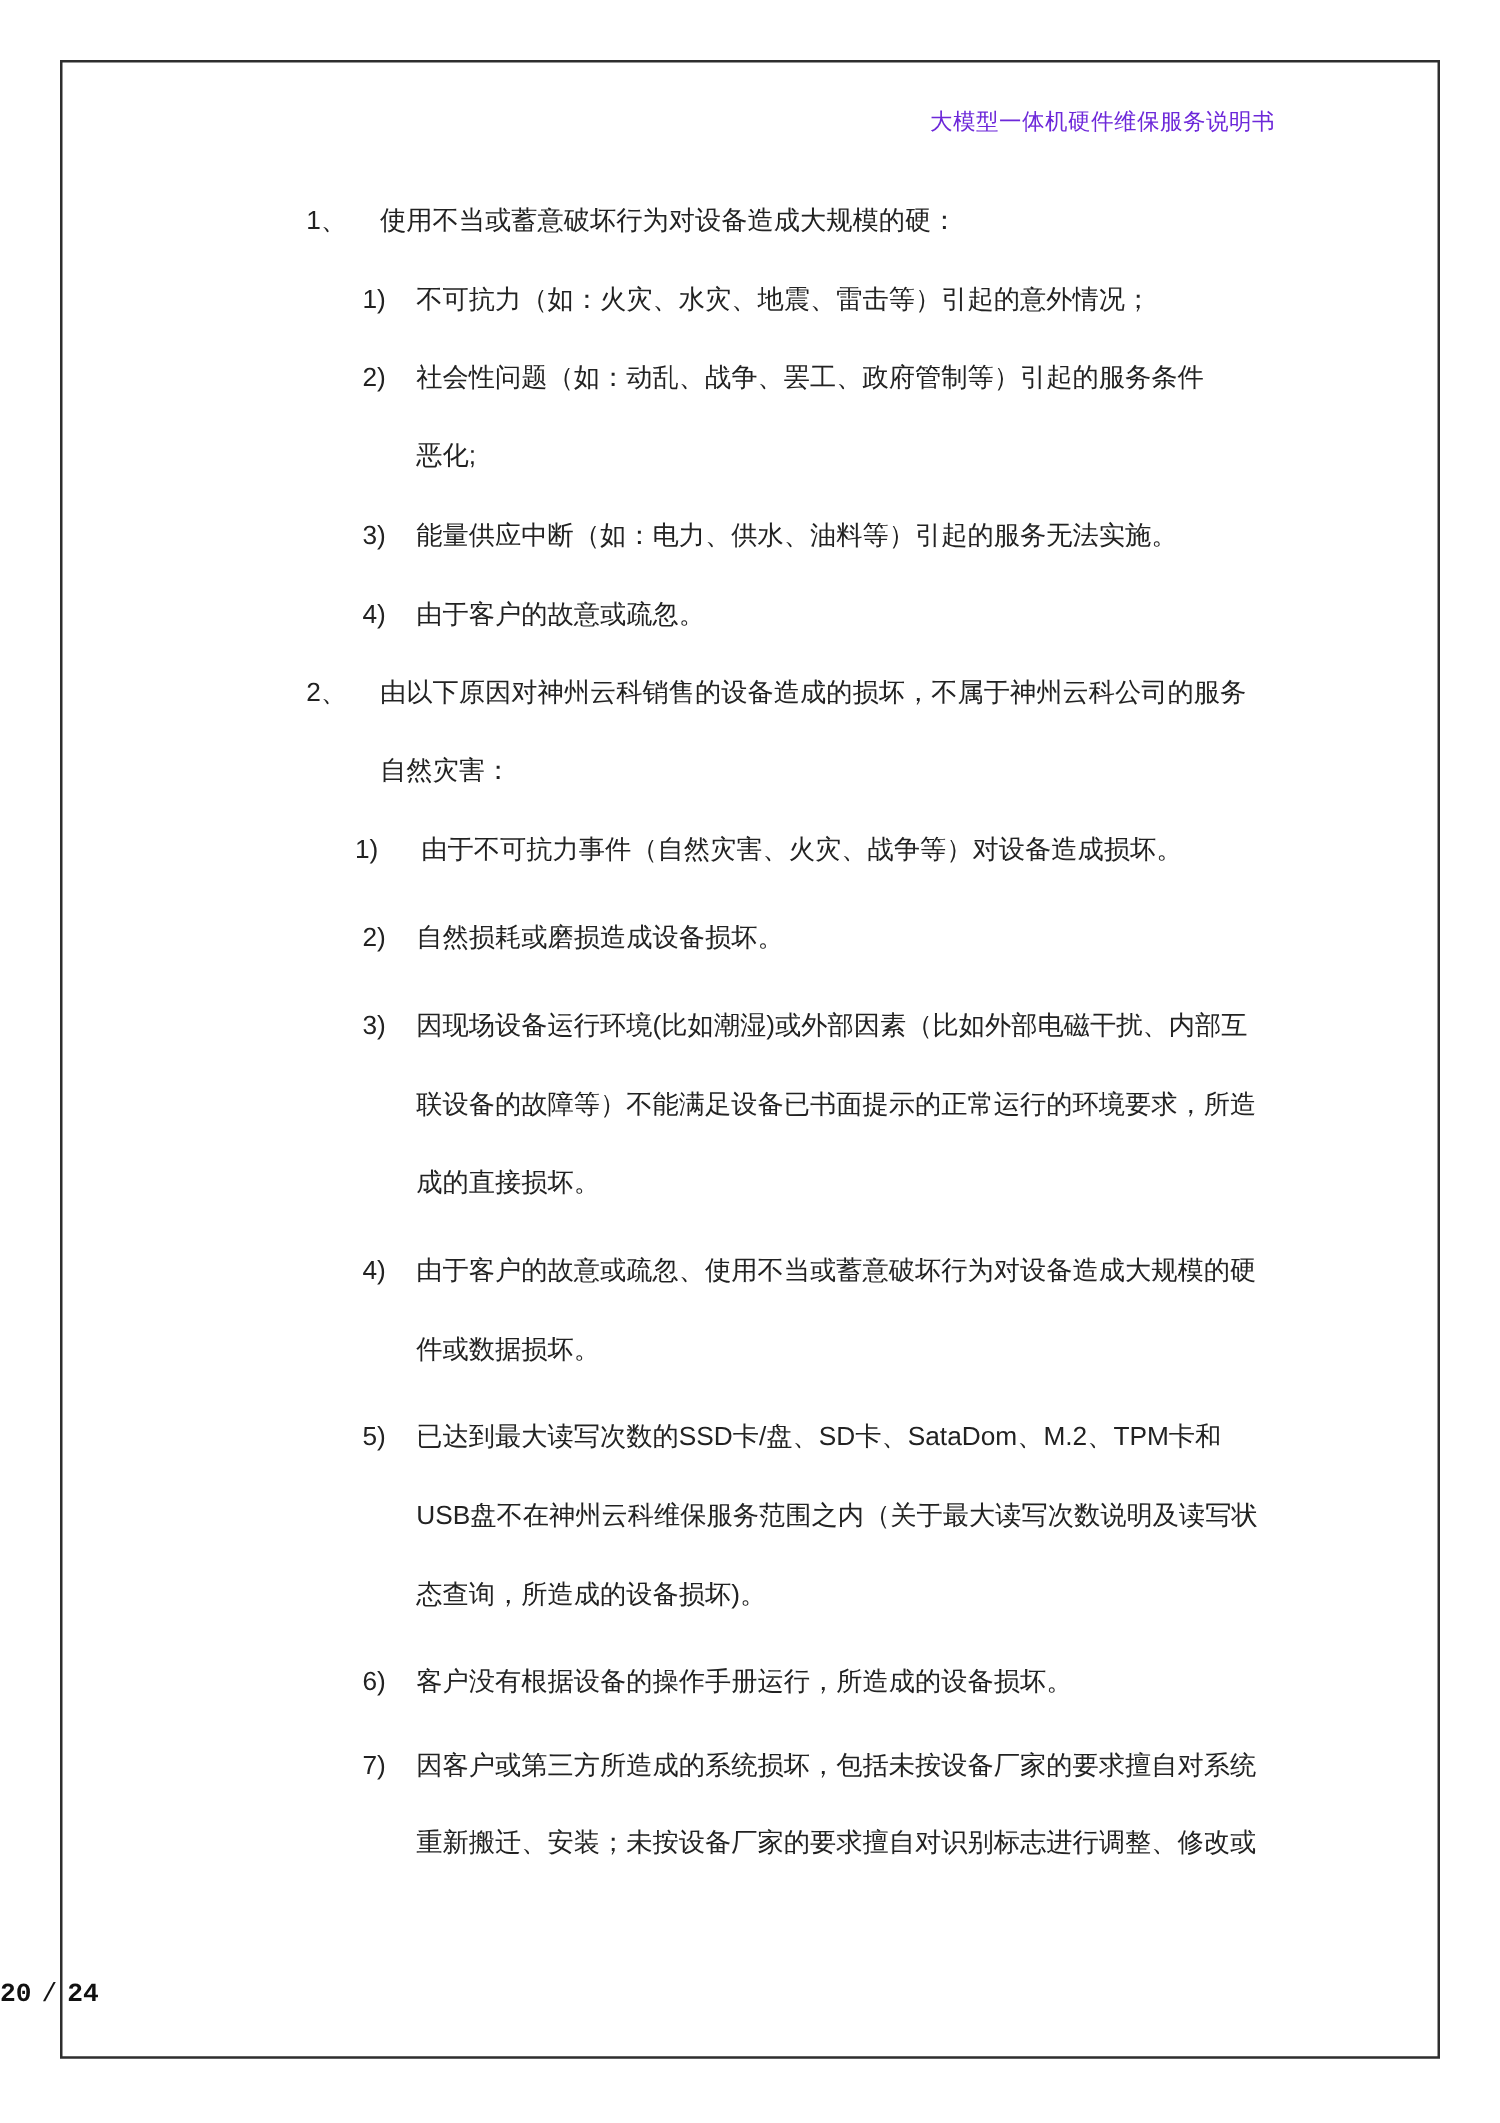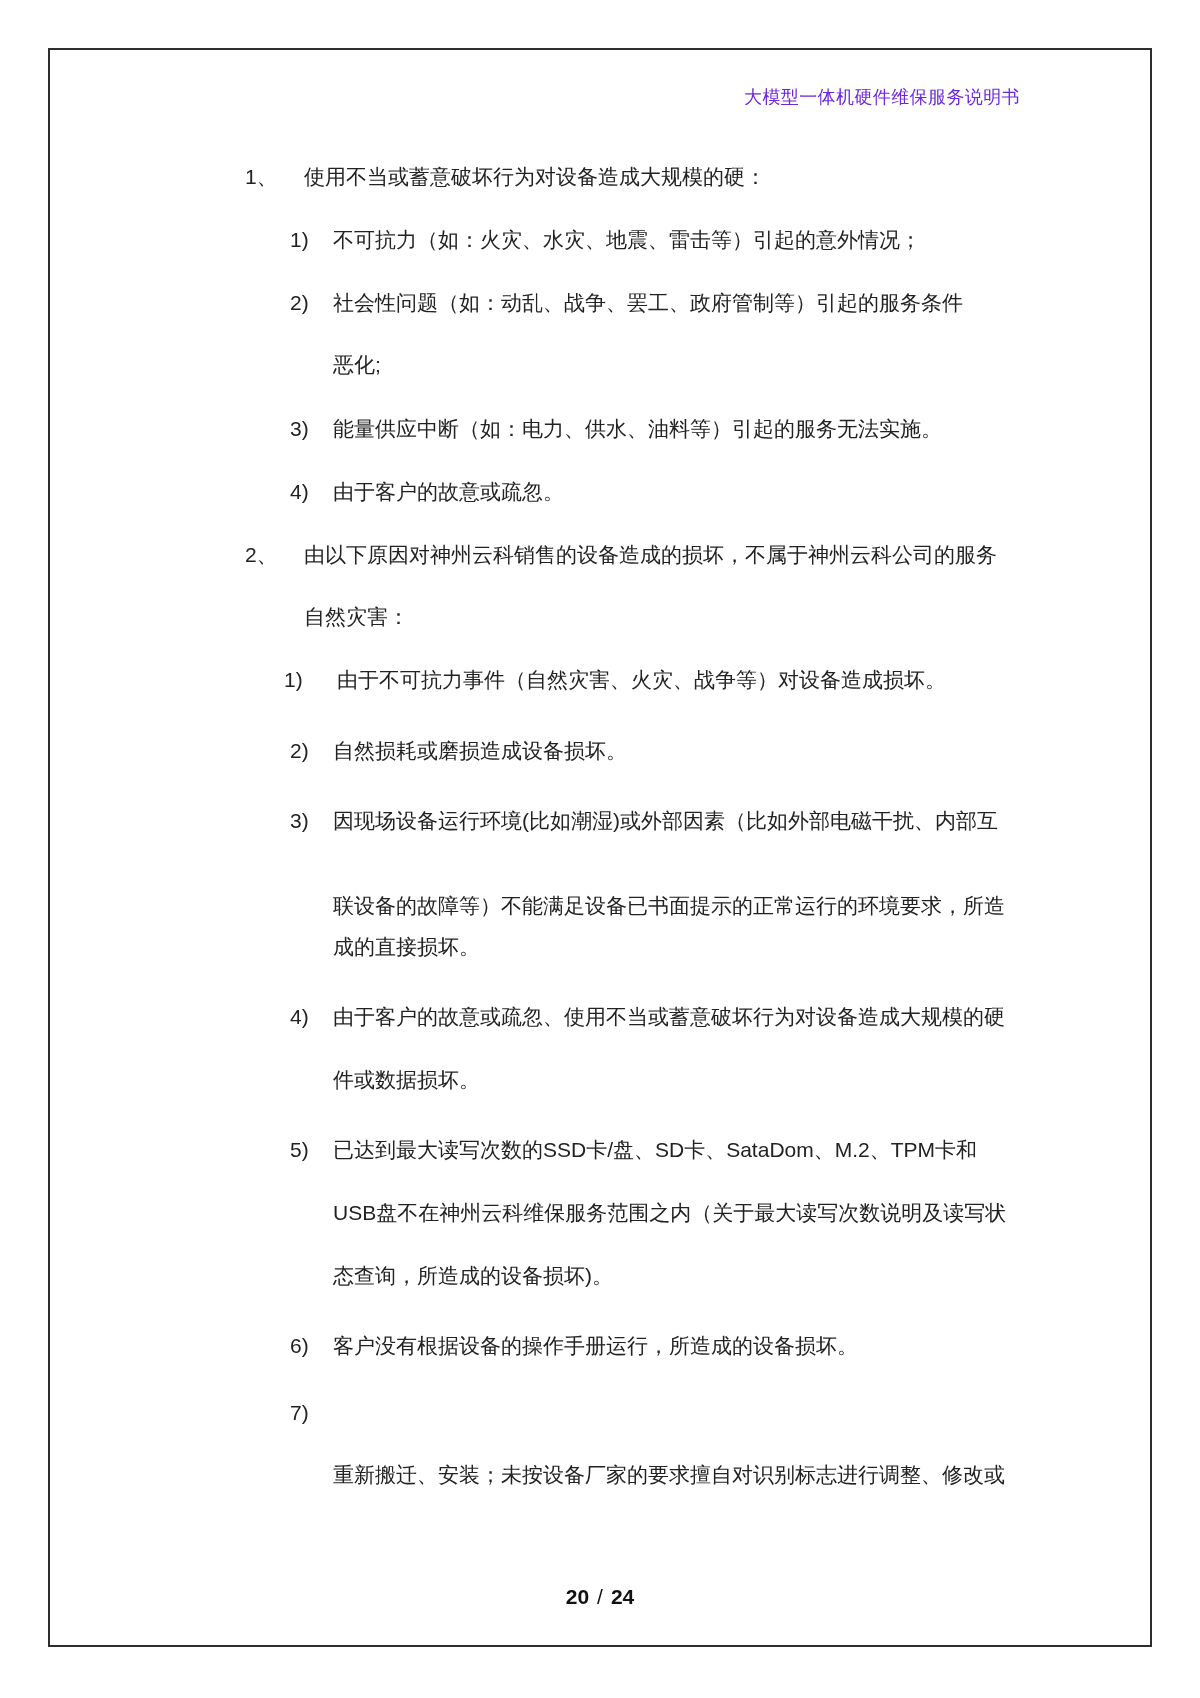--- a/index.html
+++ b/index.html
@@ -24,22 +24,22 @@
       font-size:21px;white-space:nowrap;}
   .ln span{position:absolute;top:0;white-space:nowrap;}
   .m-sec{left:245px;}      
   .t-sec{left:304px;}      
   .m-sub{left:290px;}      
   .t-sub{left:333px;}      
   .m-subw{left:284px;}     
   .t-subw{left:337px;}
   
   .doc-footer{
-    position:absolute;top:1585px;left:0;width:100%;text-align:center;
-    font-family:Liberation Sans, sans-serif;
+    position:absolute;top:1585px;left:0;width:100%;text-align:left;
+    font-family:Liberation Mono, monospace;
     font-size:21px;font-weight:bold;color:#111111;
   }
   .doc-footer .sep{font-weight:400;margin:0 8px;}
 </style>
 </head>
 <body>
 
 <div class="page-border"></div>
 
 <div class="doc-header">大模型一体机硬件维保服务说明书</div>
@@ -87,21 +87,21 @@
 
 <div class="ln" style="top:737px">
   <span class="m-sub">2)</span>
   <span class="t-sub">自然损耗或磨损造成设备损坏。</span>
 </div>
 
 <div class="ln" style="top:807px">
   <span class="m-sub">3)</span>
   <span class="t-sub">因现场设备运行环境(比如潮湿)或外部因素（比如外部电磁干扰、内部互</span>
 </div>
-<div class="ln" style="top:892px">
+<div class="ln" style="top:870px">
   <span class="t-sub">联设备的故障等）不能满足设备已书面提示的正常运行的环境要求，所造</span>
 </div>
 <div class="ln" style="top:933px">
   <span class="t-sub">成的直接损坏。</span>
 </div>
 
 <div class="ln" style="top:1003px">
   <span class="m-sub">4)</span>
   <span class="t-sub">由于客户的故意或疏忽、使用不当或蓄意破坏行为对设备造成大规模的硬</span>
 </div>
@@ -120,20 +120,21 @@
   <span class="t-sub">态查询，所造成的设备损坏)。</span>
 </div>
 
 <div class="ln" style="top:1332px">
   <span class="m-sub">6)</span>
   <span class="t-sub">客户没有根据设备的操作手册运行，所造成的设备损坏。</span>
 </div>
 
 <div class="ln" style="top:1399px">
   <span class="m-sub">7)</span>
+  <span class="t-sub">因客户或第三方所造成的系统损坏，包括未按设备厂家的要求擅自对系统</span>
 </div>
 <div class="ln" style="top:1461px">
   <span class="t-sub">重新搬迁、安装；未按设备厂家的要求擅自对识别标志进行调整、修改或</span>
 </div>
 
 <div class="doc-footer">
   <span>20</span><span class="sep">/</span><span>24</span>
 </div>
 
 </body></html>

